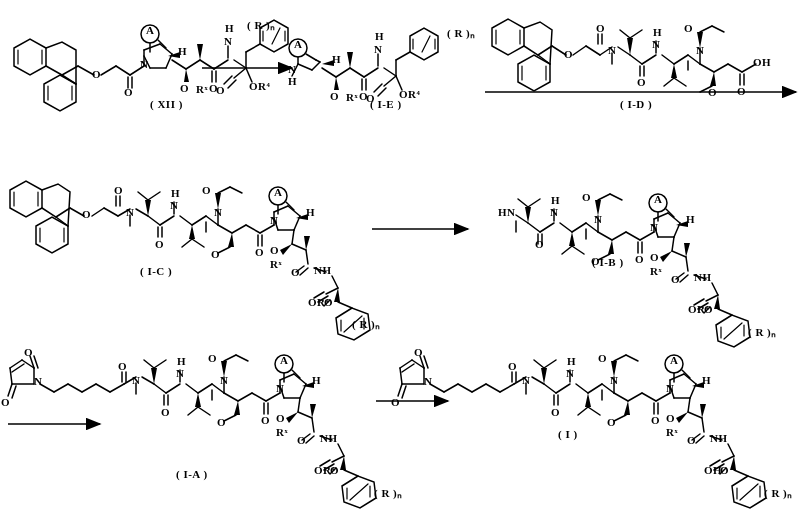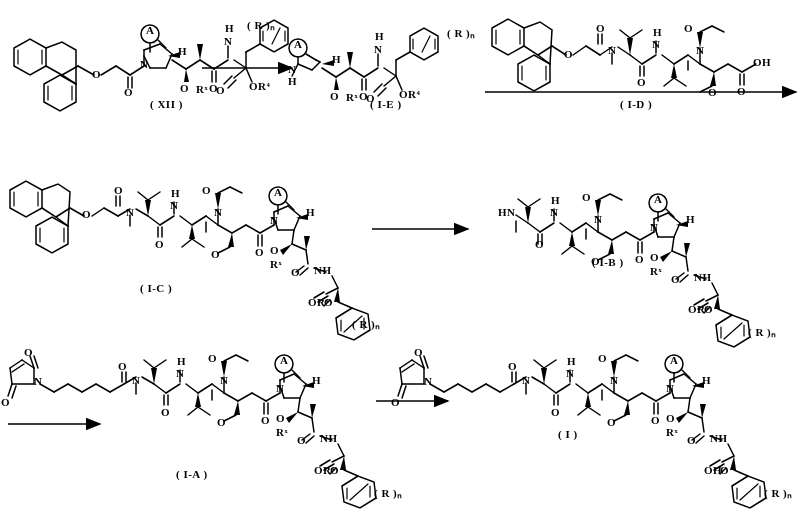--- a/index.html
+++ b/index.html
@@ -613,18 +613,18 @@
 <span class="lbl atom" style="left:666px;top:426px;">Rˣ</span>
 <span class="lbl atom" style="left:687px;top:434px;">O</span>
 <span class="lbl atom" style="left:710px;top:432px;">NH</span>
 <span class="lbl atom" style="left:720px;top:464px;">O</span>
 <span class="lbl atom" style="left:704px;top:464px;">OH</span>
 <span class="lbl atom" style="left:764px;top:485px;">( R )ₙ</span>
 
 <span class="lbl cmpd-label" style="left:142px;top:98px;margin-left:8px;">( XII )</span>
 <span class="lbl cmpd-label" style="left:370px;top:98px;">( I-E )</span>
 <span class="lbl cmpd-label" style="left:620px;top:98px;">( I-D )</span>
-<span class="lbl cmpd-label" style="left:140px;top:282px;">( I-C )</span>
+<span class="lbl cmpd-label" style="left:140px;top:265px;">( I-C )</span>
 <span class="lbl cmpd-label" style="left:592px;top:256px;">( I-B )</span>
 <span class="lbl cmpd-label" style="left:176px;top:468px;">( I-A )</span>
 <span class="lbl cmpd-label" style="left:558px;top:428px;">( I )</span>
 
 </div>
 
 </body></html>

